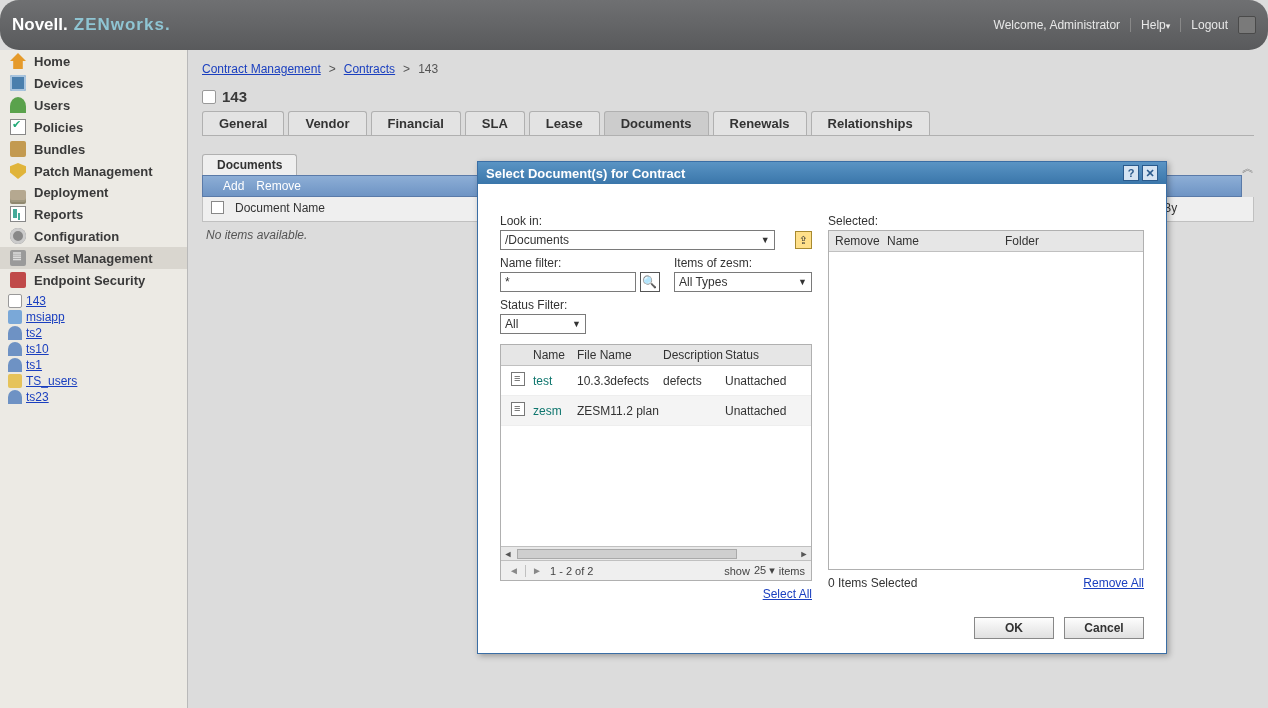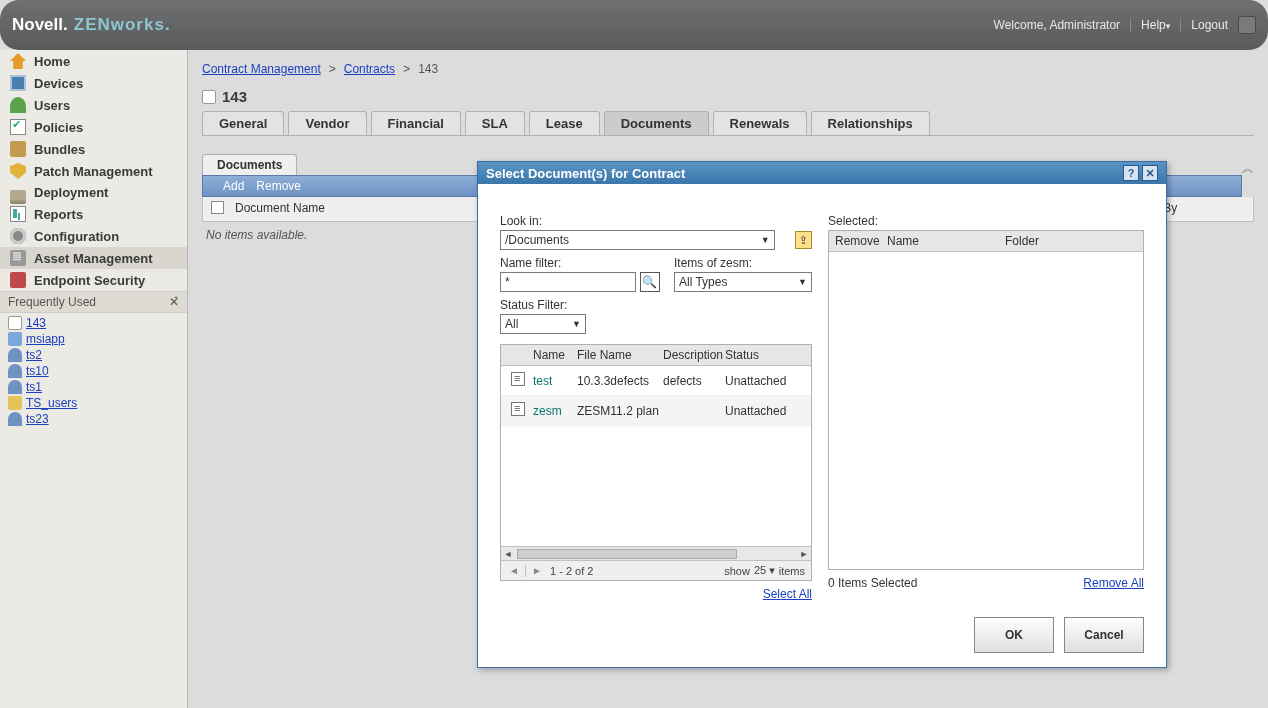--- a/index.html
+++ b/index.html
@@ -111,21 +111,21 @@
   .select-all-row a { color:#1a3fbf; text-decoration:underline; cursor:pointer; }
   .sel-box { border:1px solid #b0b0b0; height:340px; display:flex; flex-direction:column; background:#fff; }
   .sel-head { background:#e6e6e6; display:flex; border-bottom:1px solid #c0c0c0; }
   .sh { padding:3px 6px; font-size:12px; }
   .sh-remove { width:52px; }
   .sh-name { width:118px; }
   .sh-folder { flex:1; }
   .sel-footer { display:flex; justify-content:space-between; padding-top:6px; }
   .sel-footer a { color:#1a3fbf; text-decoration:underline; cursor:pointer; }
   .dlg-btns { display:flex; justify-content:flex-end; gap:10px; padding:0 22px 14px; }
-  .btn { min-width:80px; height:36px; border:1px solid #888; background:linear-gradient(#fdfdfd,#e0e0e0); cursor:pointer; font-size:12px; display:flex; align-items:center; justify-content:center; font-weight:bold; }
+  .btn { min-width:80px; height:22px; border:1px solid #888; background:linear-gradient(#fdfdfd,#e0e0e0); cursor:pointer; font-size:12px; display:flex; align-items:center; justify-content:center; font-weight:bold; }
 </style>
 </head>
 <body>
 
 <div class="header">
   <div class="logo">
     <span class="logo-novell">Novell.</span>
     <span class="logo-sub">ZENworks.</span>
   </div>
   <div class="header-spacer"></div>
@@ -180,24 +180,20 @@
         </div>
         <div class="nav-item selected">
           <span class="nav-icon icon-asset"></span>
                  <span class="nav-label">Asset Management</span>
         </div>
         <div class="nav-item">
           <span class="nav-icon icon-lock"></span>
                  <span class="nav-label">Endpoint Security</span>
         </div>
       </div>
-    <div class="freq-header">
-      <span>Frequently Used</span>
-      <span>✕̂</span>
-    </div>
     <div class="freq-list" id="freq-list">
         <div class="freq-item">
           <span class="fi fi-doc"></span>
                  <a>143</a>
         </div>
         <div class="freq-item">
           <span class="fi fi-app"></span>
                  <a>msiapp</a>
         </div>
         <div class="freq-item">

